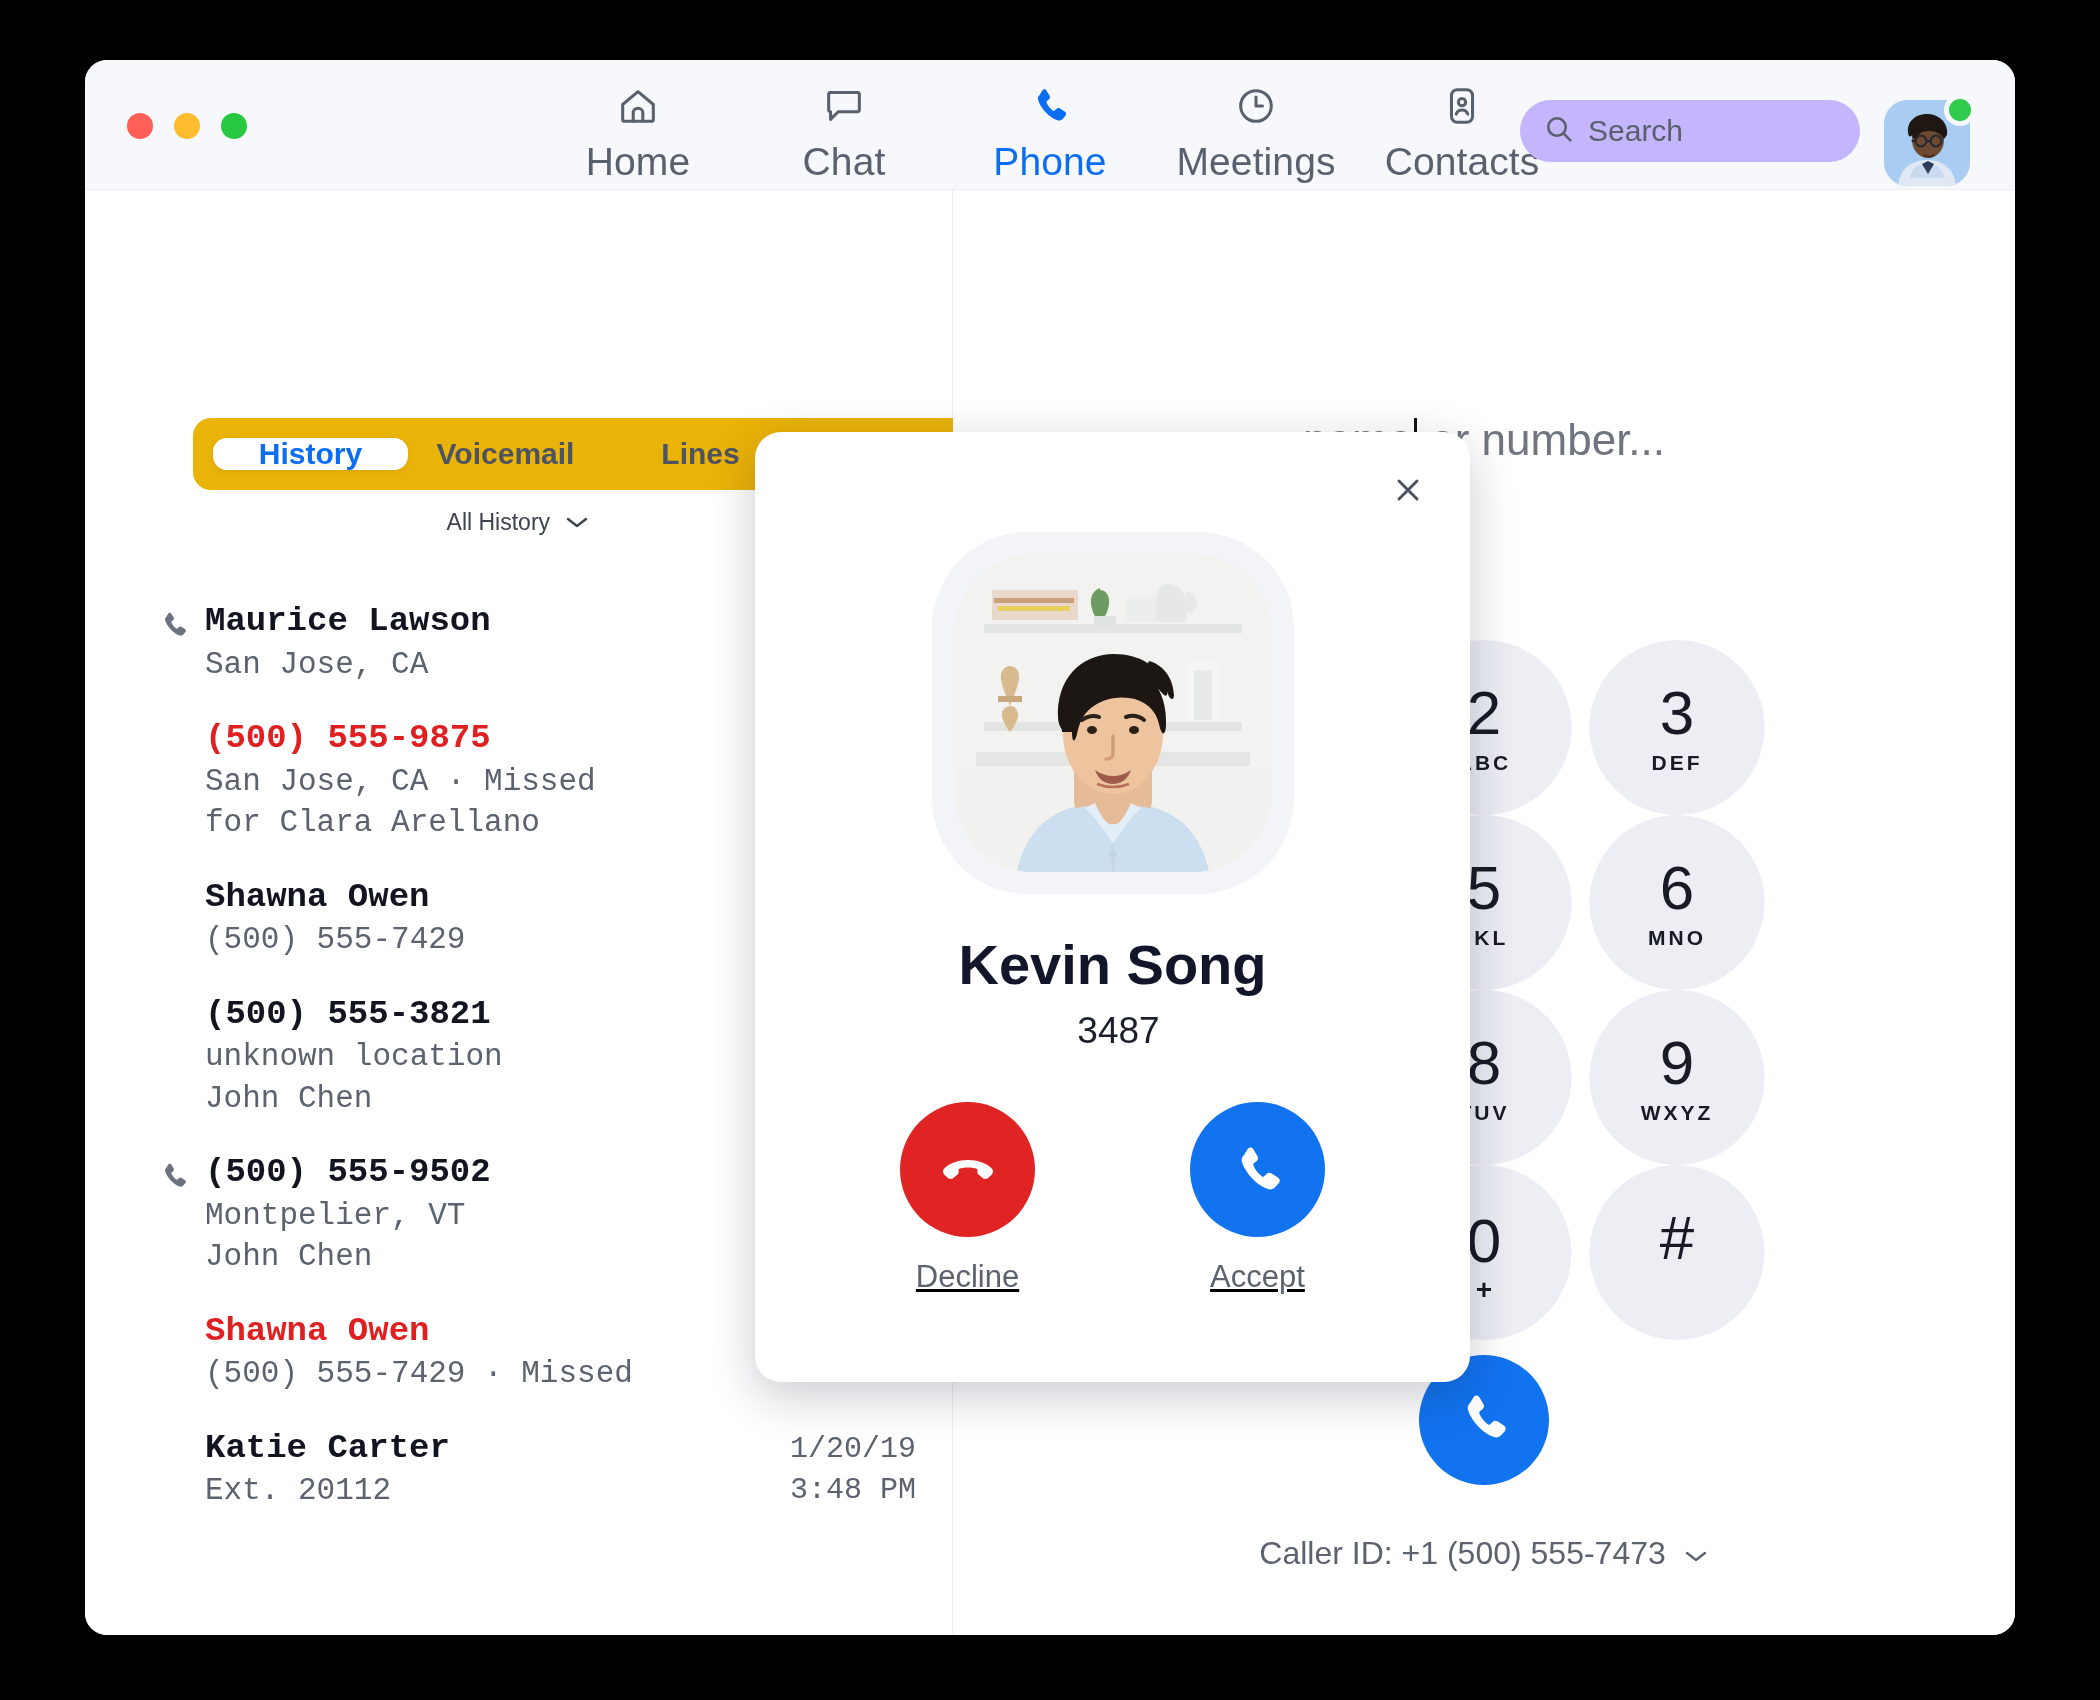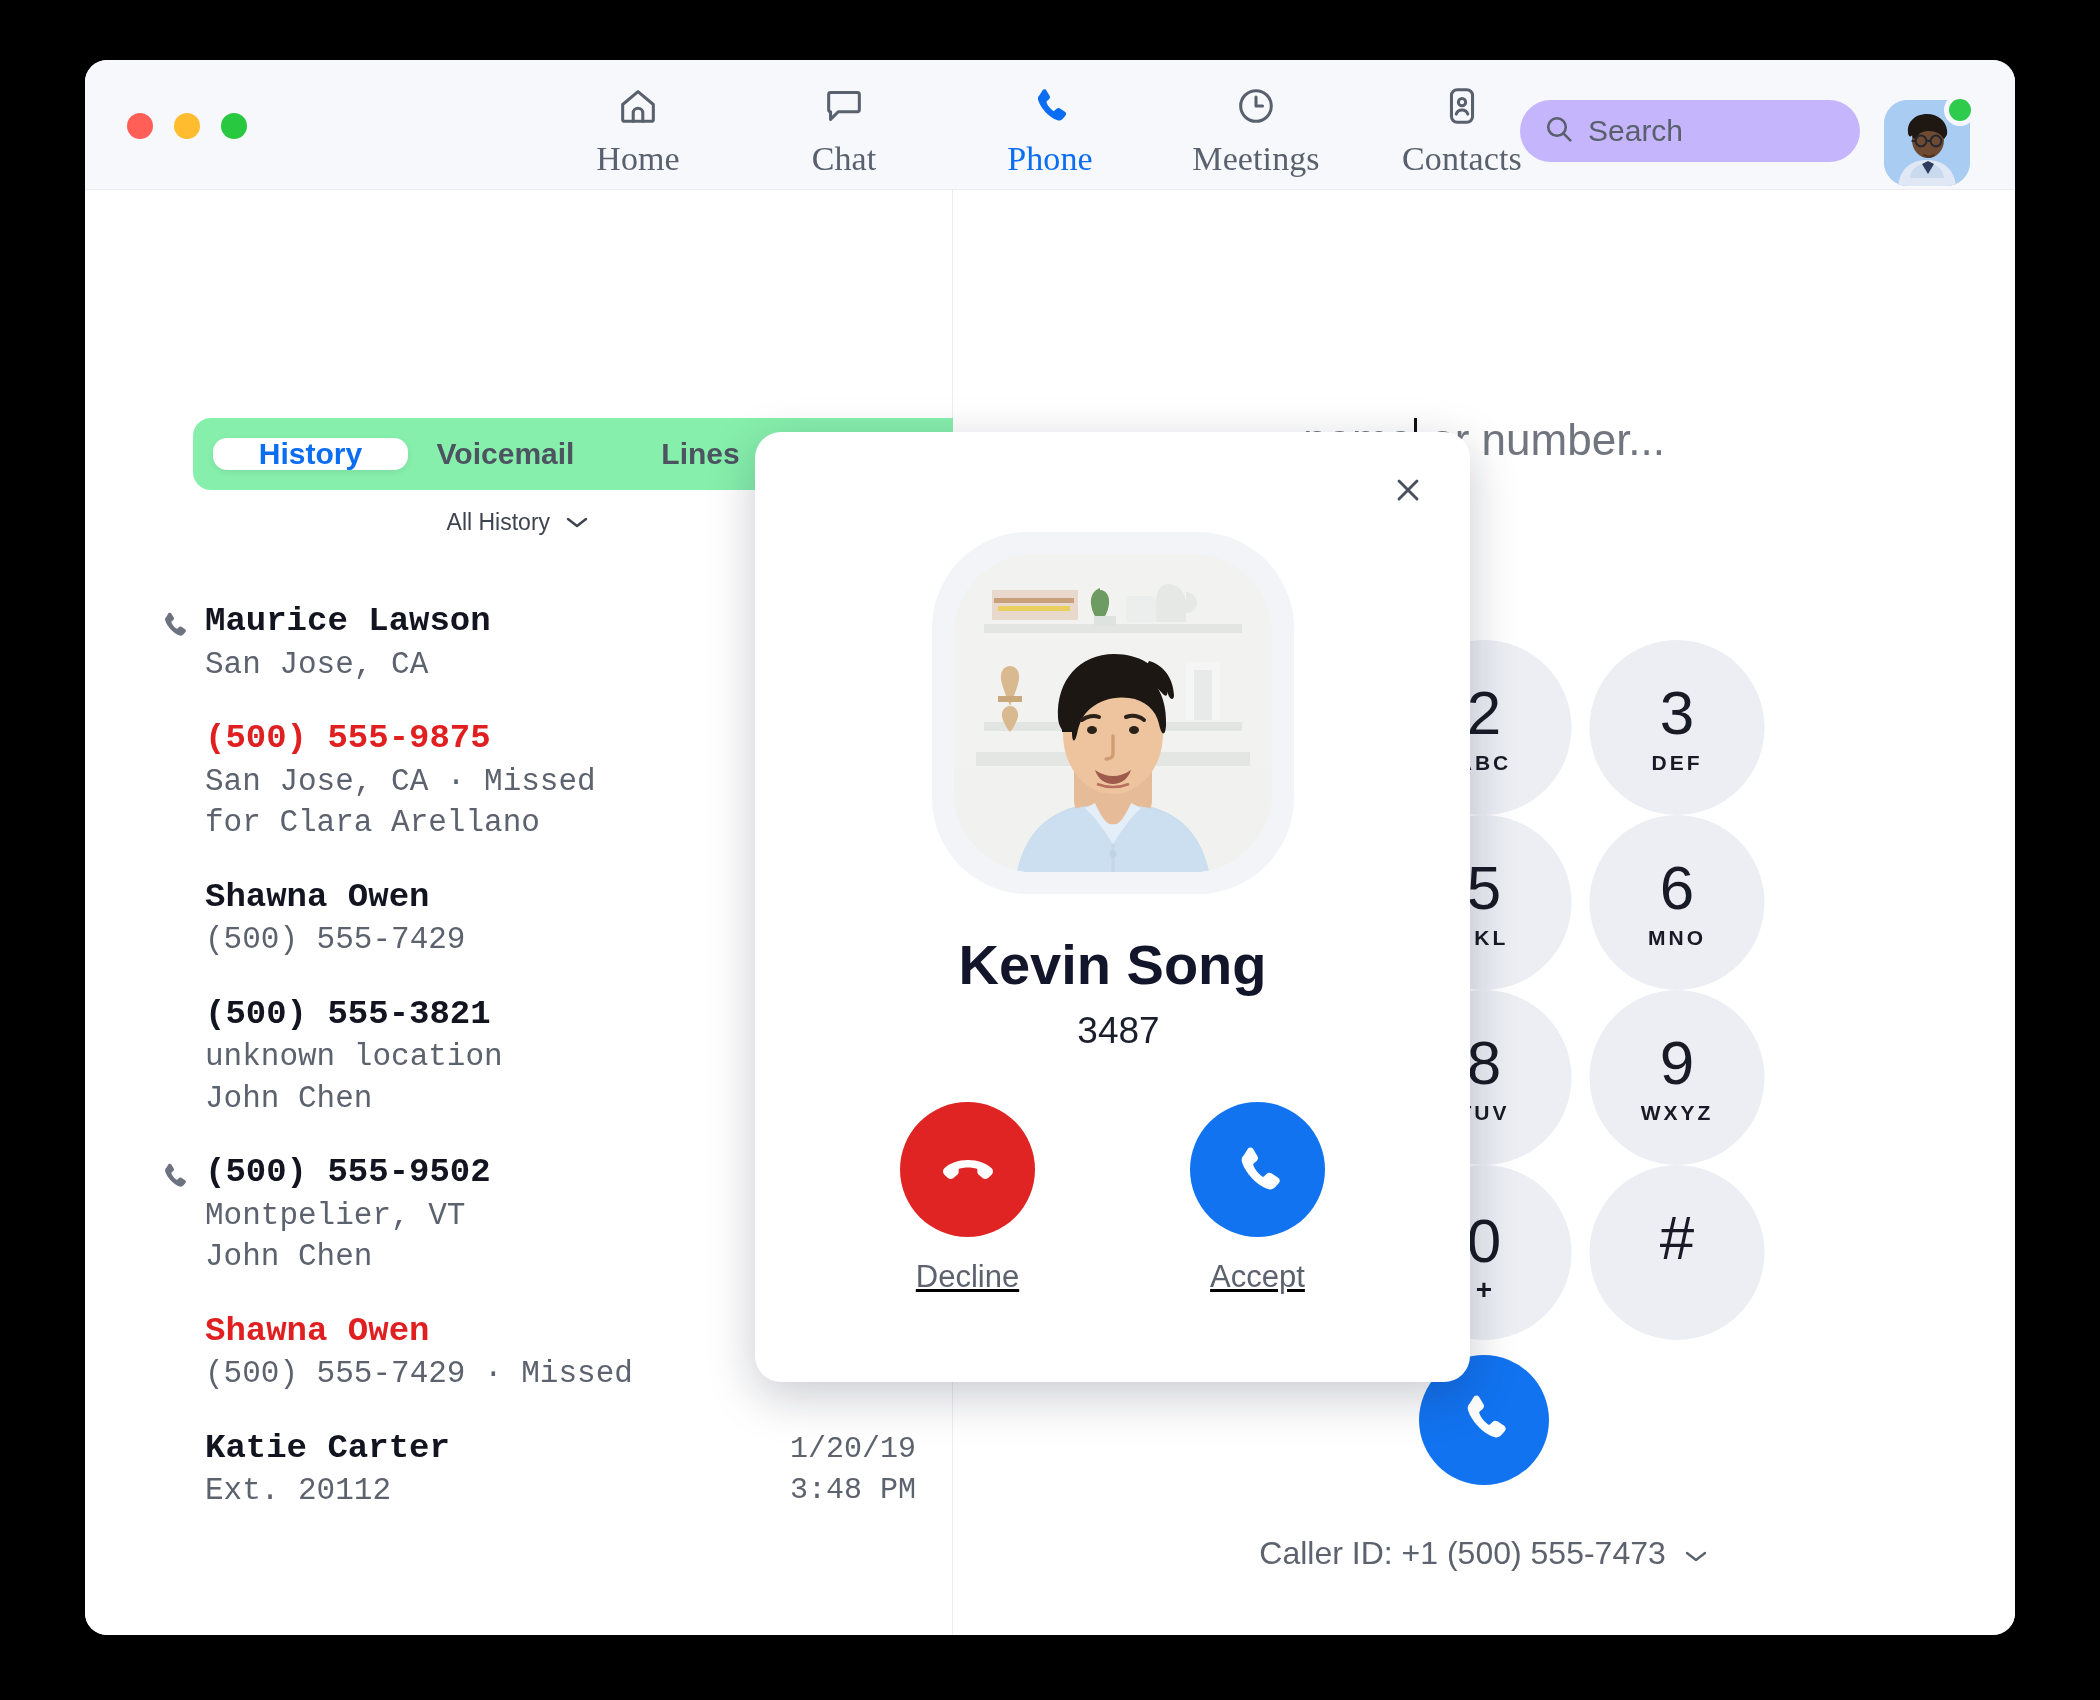--- a/index.html
+++ b/index.html
@@ -48,21 +48,21 @@
   .navtab {
     width: 166px;
     display: flex;
     flex-direction: column;
     align-items: center;
     gap: 10px;
     cursor: pointer;
     color: #5a616e;
   }
   .navtab .ico { height: 48px; display: flex; align-items: center; justify-content: center; }
-  .navtab .lbl { font-size: 34px; letter-spacing: .1px; font-family: Liberation Serif, serif; }
+  .navtab .lbl { font-size: 39px; letter-spacing: .1px; }
   .navtab.active { color: #0b6ef2; }
 
   .searchbox {
     position: absolute;
     right: 155px; top: 40px;
     width: 340px; height: 62px;
     background: #c4b5fd;
     border-radius: 31px;
     display: flex; align-items: center;
     padding: 0 22px;
@@ -101,21 +101,21 @@
     position: relative;
     background: #fff;
   }
   .content { flex: 1; position: relative; background: #fff; }
 
   
   .segmented {
     position: absolute;
     left: 108px; top: 228px;
     width: 820px; height: 72px;
-    background: #86efac;
+    background: #eab308;
     border-radius: 18px;
     display: flex;
     padding: 20px;
   }
   .seg {
     flex: 1;
     display: flex; align-items: center; justify-content: center;
     font-size: 30px; font-weight: bold;
     color: #4d5360;
     border-radius: 14px;

